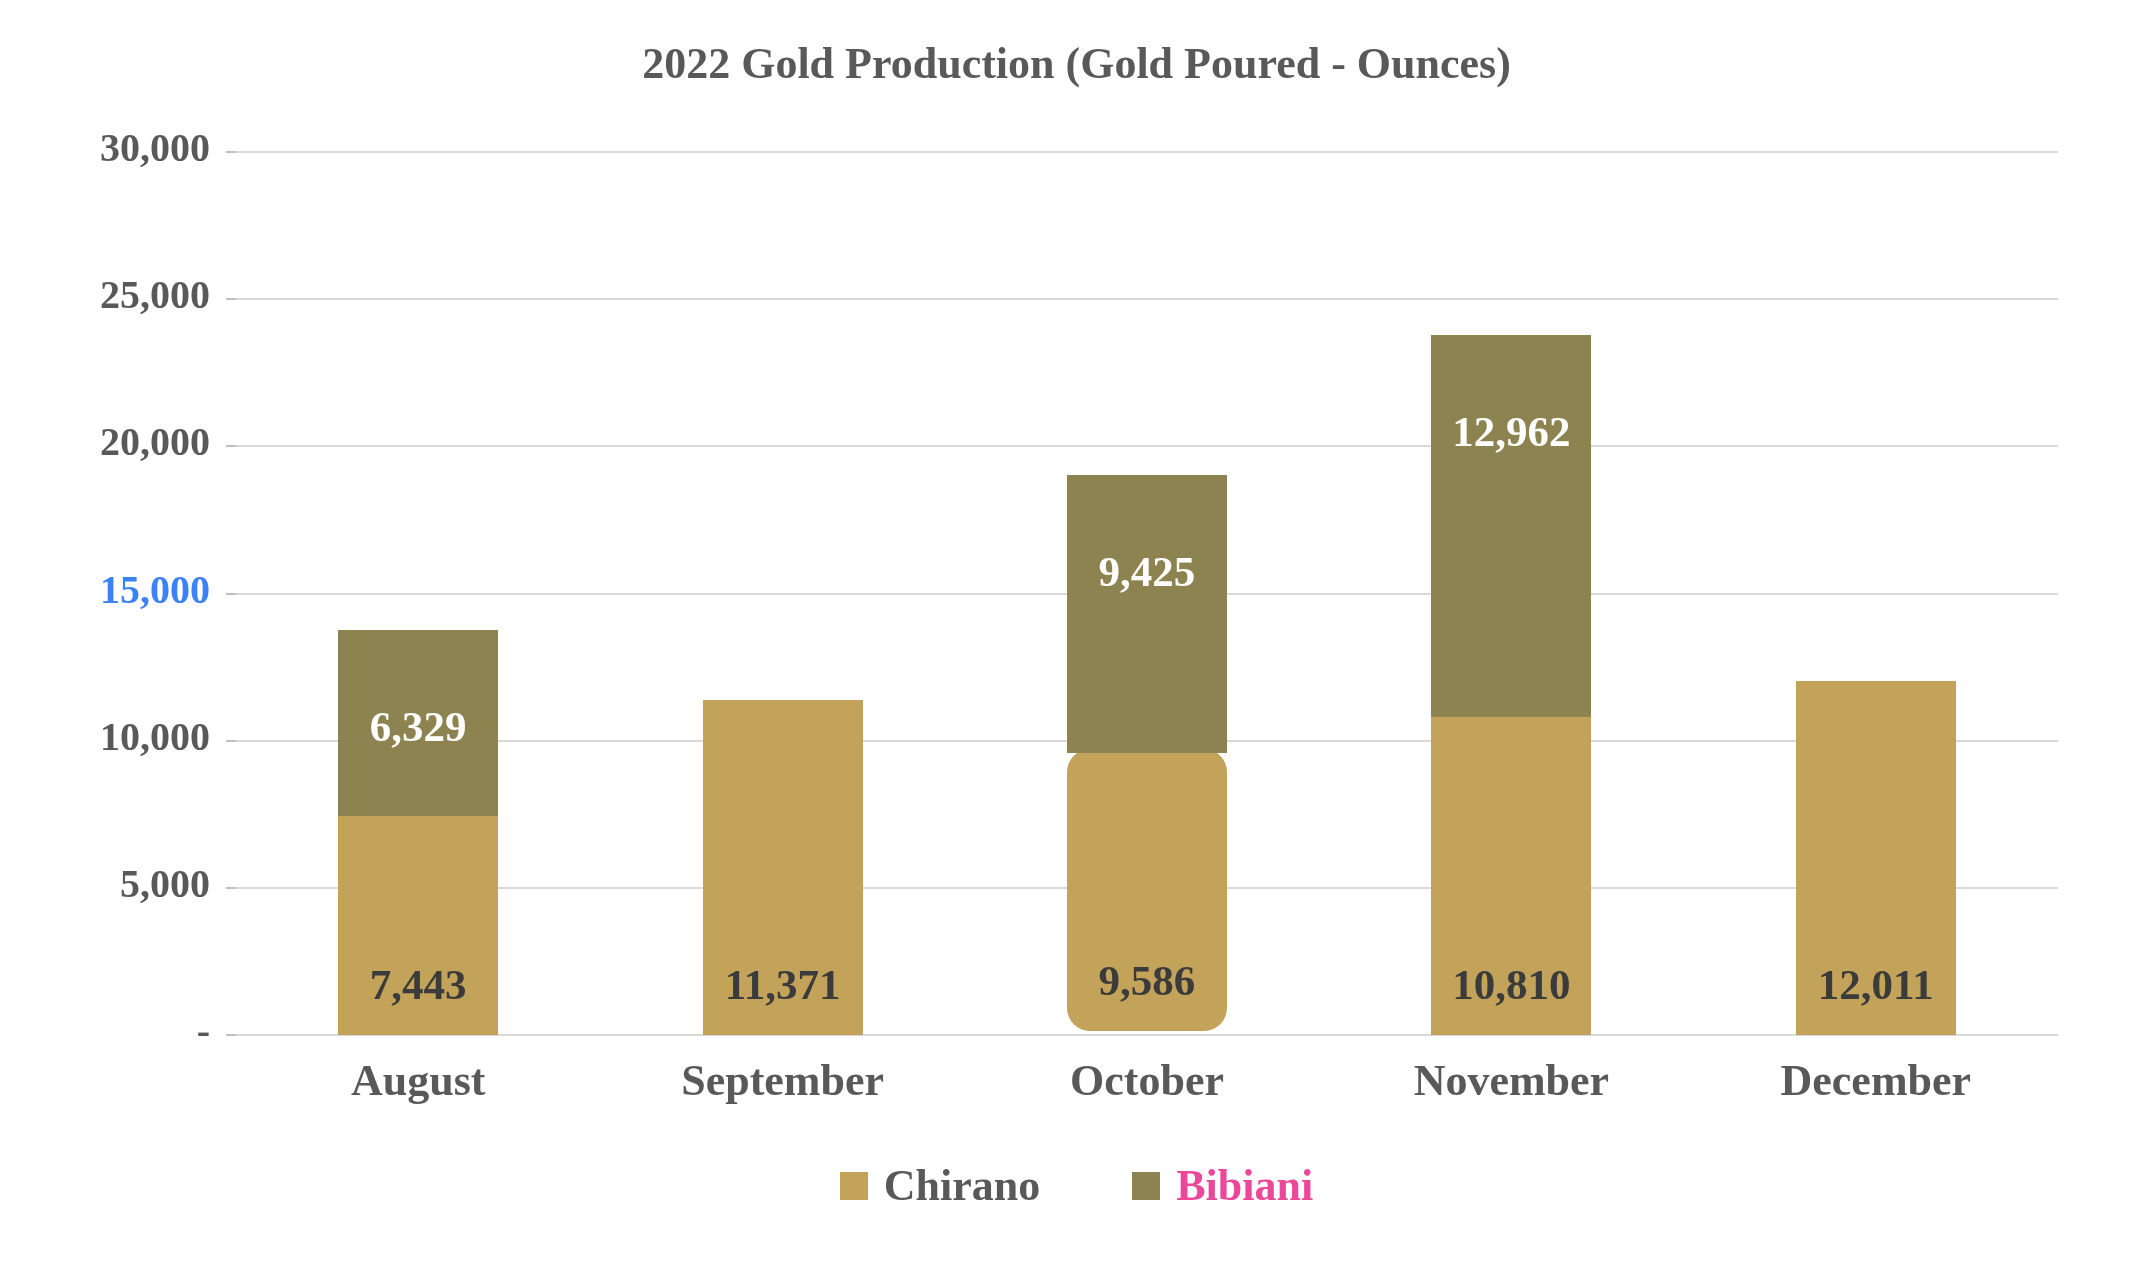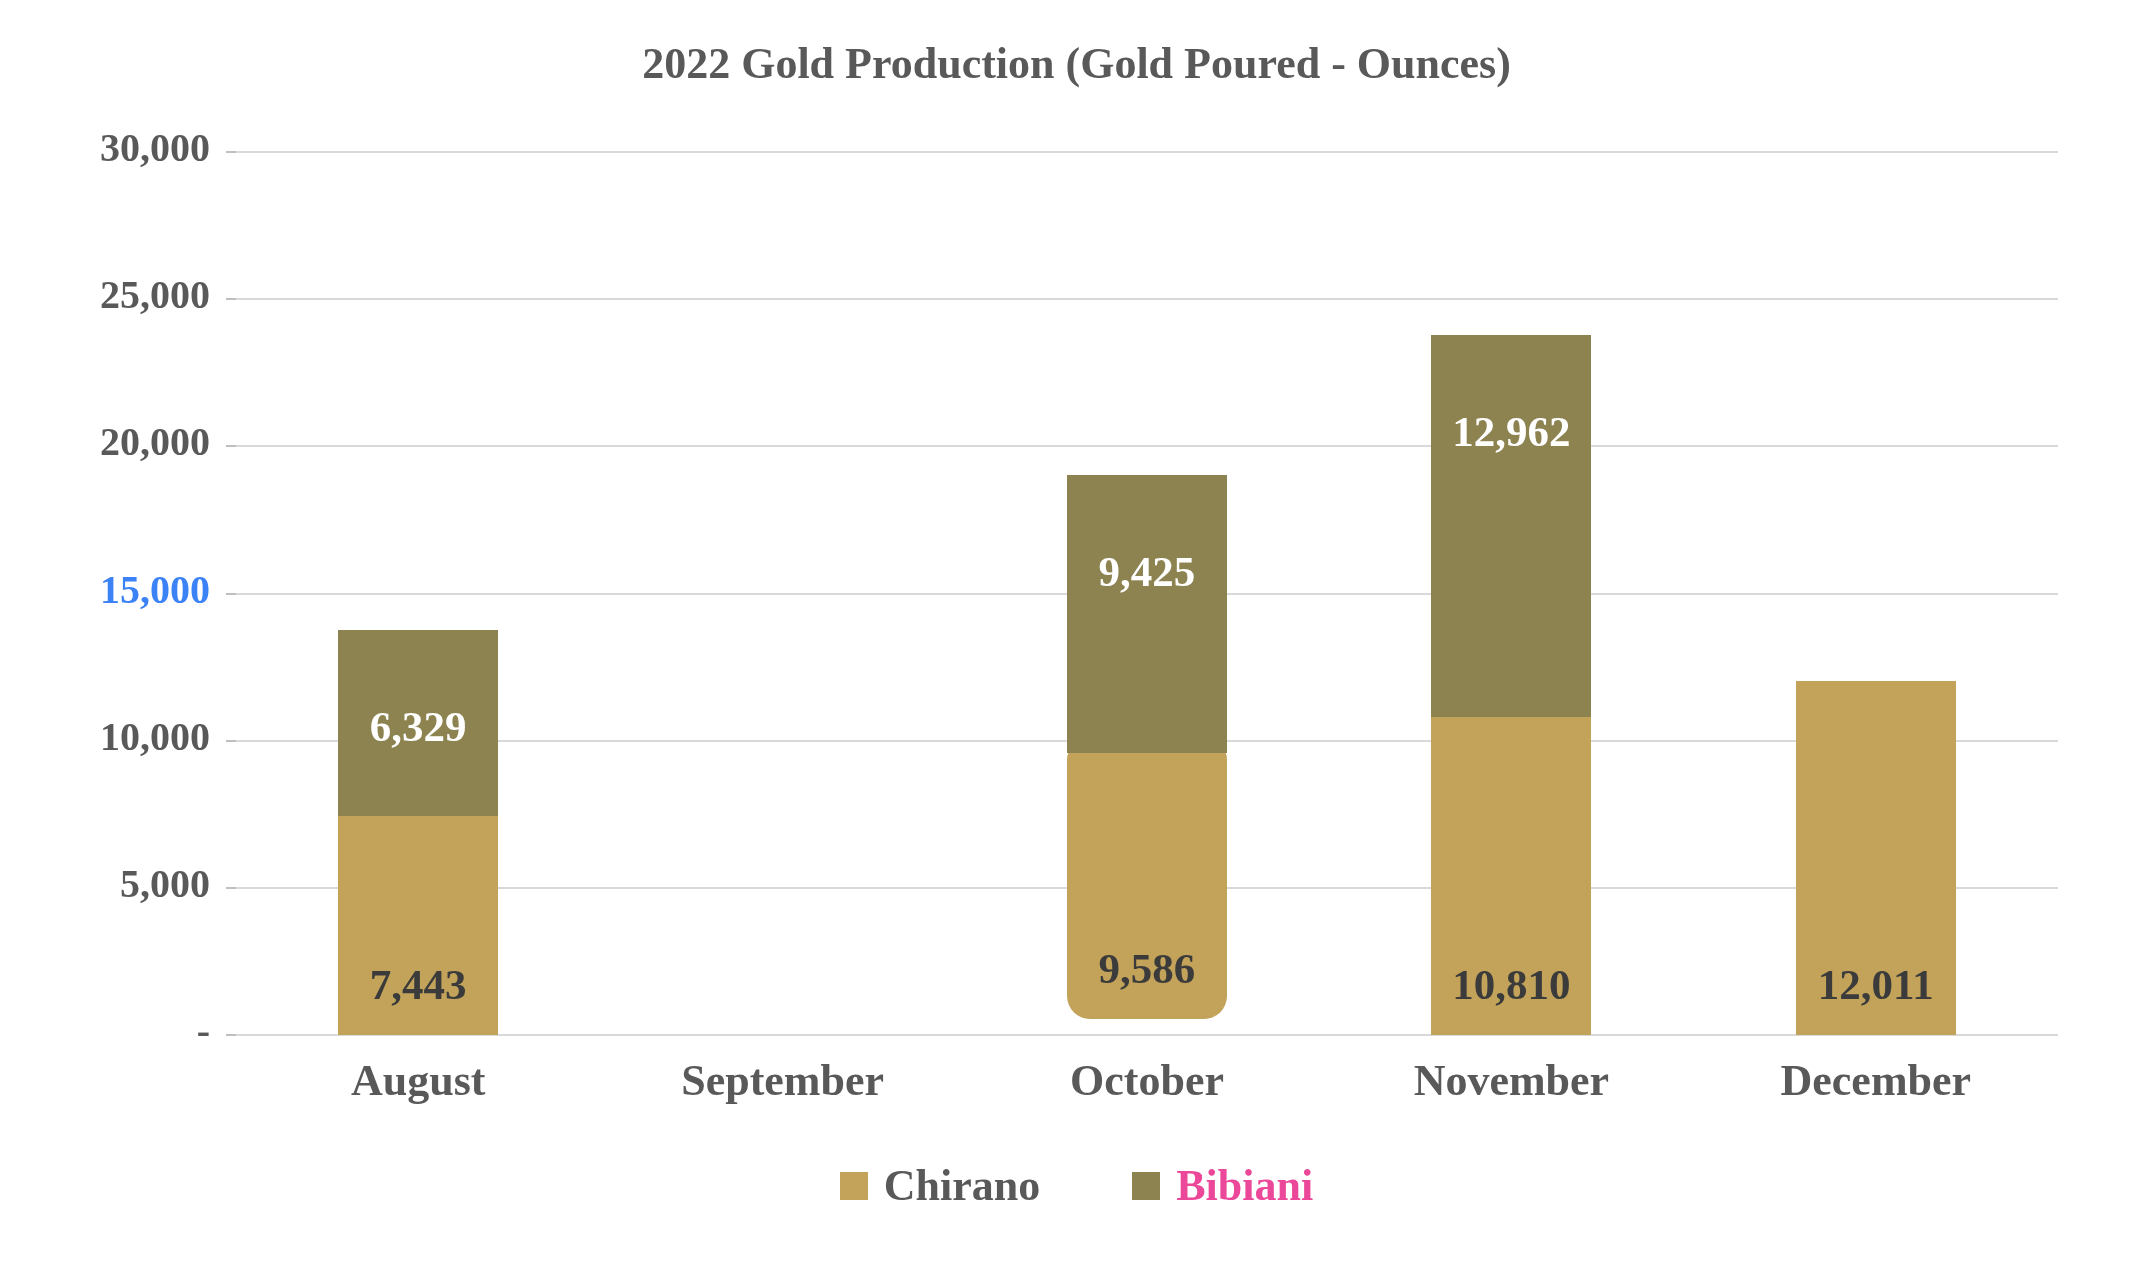--- a/index.html
+++ b/index.html
@@ -167,25 +167,28 @@
           <div class="seg seg-bottom" style="bottom: 0px; height: 219.072px; background: rgb(194, 163, 89);">
             <div class="seg-label" style="bottom: 26px; color: rgb(59, 59, 59);">7,443</div>
           </div>
           <div class="seg seg-top" style="bottom: 219.072px; height: 186.284px; background: rgb(141, 131, 80);">
             <div class="seg-label" style="top: 72px; color: rgb(255, 255, 255);">6,329</div>
           </div>
         </div>
       </div>
       <div class="bar-group" style="left: 364.4px; width: 364.4px; height: 883px;">
         <div class="bar" style="left: 102.2px; bottom: 0px; height: 609.859px;">
+          <div class="seg seg-bottom" style="bottom: 0px; height: 334.686px; background: rgb(194, 163, 89);">
+            <div class="seg-label" style="bottom: 26px; color: rgb(59, 59, 59);">11,371</div>
+          </div>
         </div>
       </div>
       <div class="bar-group" style="left: 728.8px; width: 364.4px; height: 883px;">
         <div class="bar" style="left: 102.2px; bottom: 0px; height: 559.557px;">
-          <div class="seg seg-bottom" style="bottom: 16px; height: 282.148px; background: rgb(194, 163, 89); border-radius: 23px;">
+          <div class="seg seg-bottom" style="bottom: 4px; height: 282.148px; background: rgb(194, 163, 89); border-radius: 23px;">
             <div class="seg-label" style="bottom: 26px; color: rgb(59, 59, 59);">9,586</div>
           </div>
           <div class="seg seg-top" style="bottom: 282.148px; height: 277.409px; background: rgb(141, 131, 80);">
             <div class="seg-label" style="top: 72px; color: rgb(255, 255, 255);">9,425</div>
           </div>
         </div>
       </div>
       <div class="bar-group" style="left: 1093.2px; width: 364.4px; height: 883px;">
         <div class="bar" style="left: 102.2px; bottom: 0px; height: 699.689px;">
           <div class="seg seg-bottom" style="bottom: 0px; height: 318.174px; background: rgb(194, 163, 89);">

